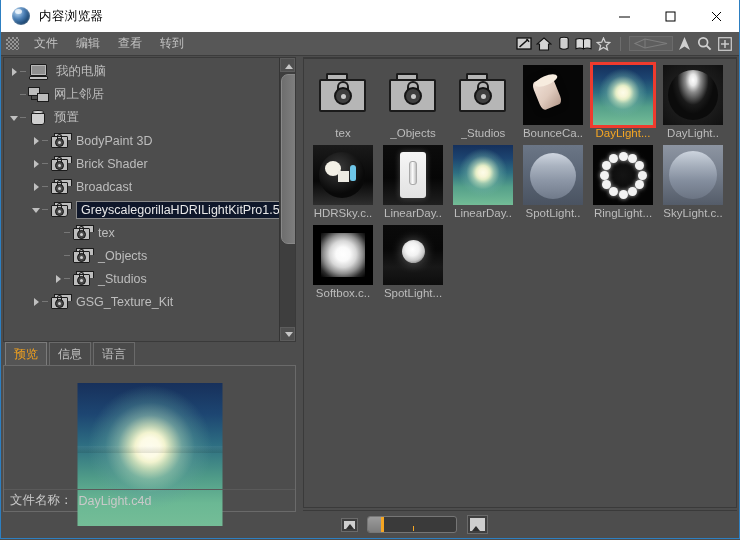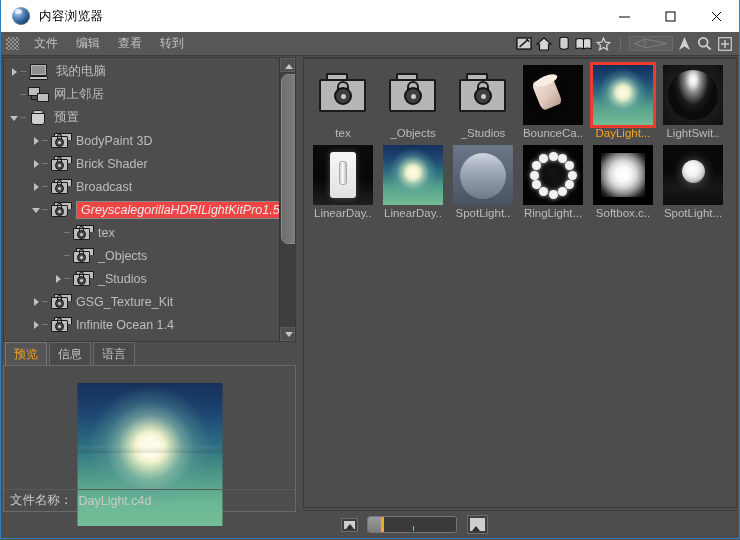--- a/index.html
+++ b/index.html
@@ -55,21 +55,21 @@
                 background:#4d4d4d; border:1px solid #3a3a3a; overflow:hidden; }
   .tree { position:absolute; left:0; top:0; right:16px; bottom:0; padding-top:2px; }
   .row { height:23px; display:flex; align-items:center; position:relative; white-space:nowrap; }
   .arrow { width:9px; height:9px; margin-right:1px; position:relative; flex:none; }
   .arrow.r::after { content:""; position:absolute; left:2px; top:1px;
         border-left:5px solid #c0c0c0; border-top:4px solid transparent; border-bottom:4px solid transparent; }
   .arrow.d::after { content:""; position:absolute; left:0px; top:3px;
         border-top:5px solid #c0c0c0; border-left:4px solid transparent; border-right:4px solid transparent; }
   .dash { width:6px; height:1px; background:#777; margin-right:2px; flex:none; }
   .lbl { margin-left:6px; color:#bdbdbd; font-size:12.5px; }
-  .lbl.sel { background:#ef4444; color:#e8e8e8; padding:1px 4px; border:1px solid #8a8a8a;font-style:italic; }
+  .lbl.sel { background:#0f172a; color:#e8e8e8; padding:1px 4px; border:1px solid #8a8a8a; }
 
   
   .ic { width:20px; height:16px; flex:none; position:relative; }
   .ic-pc { width:22px; }
   .ic-pc .scr { position:absolute; left:2px; top:0; width:17px; height:12px;
         background:#b9b9b9; border:1.5px solid #1b1b1b; border-radius:1px; }
   .ic-pc .scr::after{content:"";position:absolute;left:1px;top:1px;right:1px;bottom:1px;background:#8f8f8f;}
   .ic-pc .base{ position:absolute; left:1px; top:12px; width:19px; height:4px; background:#c3c3c3;
         border:1.5px solid #1b1b1b; border-radius:1px;}
   .ic-net .s1{ position:absolute; left:0; top:0; width:12px; height:9px; background:#bdbdbd; border:1.5px solid #1b1b1b;}
@@ -432,31 +432,20 @@
               <div class="arrow r"></div>
               <div class="dash"></div>
               <div class="ic ic-fold">
                 <div class="tab"></div>
                 <div class="box"></div>
                 <div class="shk"></div>
                 <div class="lock"></div>
               </div>
               <div class="lbl">GSG_Texture_Kit</div>
             </div>
-            <div class="row" style="padding-left: 28px;">
-              <div class="arrow r"></div>
-              <div class="dash"></div>
-              <div class="ic ic-fold">
-                <div class="tab"></div>
-                <div class="box"></div>
-                <div class="shk"></div>
-                <div class="lock"></div>
-              </div>
-              <div class="lbl">Infinite Ocean 1.4</div>
-            </div>
           </div>
 
         <div class="vsb">
           <div class="ar up"></div>
           <div class="thumb"></div>
           <div class="ar dn"></div>
         </div>
       </div>
 
       <div class="prev-panel">
@@ -517,21 +506,30 @@
               <div class="cap">BounceCa..</div>
             </div>
             <div class="cell selected">
               <div class="thumb t-img t-day"></div>
               <div class="cap">DayLight...</div>
             </div>
             <div class="cell">
               <div class="thumb t-img t-hdrbaker">
                 <div class="sph"></div>
               </div>
-              <div class="cap">LightSwit..</div>
+              <div class="cap">DayLight..</div>
+            </div>
+            <div class="cell">
+              <div class="thumb t-img t-hdrsky">
+                <div class="sph"></div>
+                <div class="b1"></div>
+                <div class="b2"></div>
+                <div class="b3"></div>
+              </div>
+              <div class="cap">HDRSky.c..</div>
             </div>
             <div class="cell">
               <div class="thumb t-img t-switch">
                 <div class="plate"></div>
                 <div class="tog"></div>
               </div>
               <div class="cap">LinearDay..</div>
             </div>
             <div class="cell">
               <div class="thumb t-img t-day"></div>
@@ -554,20 +552,26 @@
                 <div class="d" style="left: 25.5px; top: 44.5px;"></div>
                 <div class="d" style="left: 16px; top: 41.9545px;"></div>
                 <div class="d" style="left: 9.04552px; top: 35px;"></div>
                 <div class="d" style="left: 6.5px; top: 25.5px;"></div>
                 <div class="d" style="left: 9.04552px; top: 16px;"></div>
                 <div class="d" style="left: 16px; top: 9.04552px;"></div>
               </div>
               <div class="cap">RingLight...</div>
             </div>
             <div class="cell">
+              <div class="thumb t-img t-skylight">
+                <div class="sph"></div>
+              </div>
+              <div class="cap">SkyLight.c..</div>
+            </div>
+            <div class="cell">
               <div class="thumb t-img t-soft">
                 <div class="blob"></div>
               </div>
               <div class="cap">Softbox.c..</div>
             </div>
             <div class="cell">
               <div class="thumb t-img t-spot">
                 <div class="blob"></div>
               </div>
               <div class="cap">SpotLight...</div>

